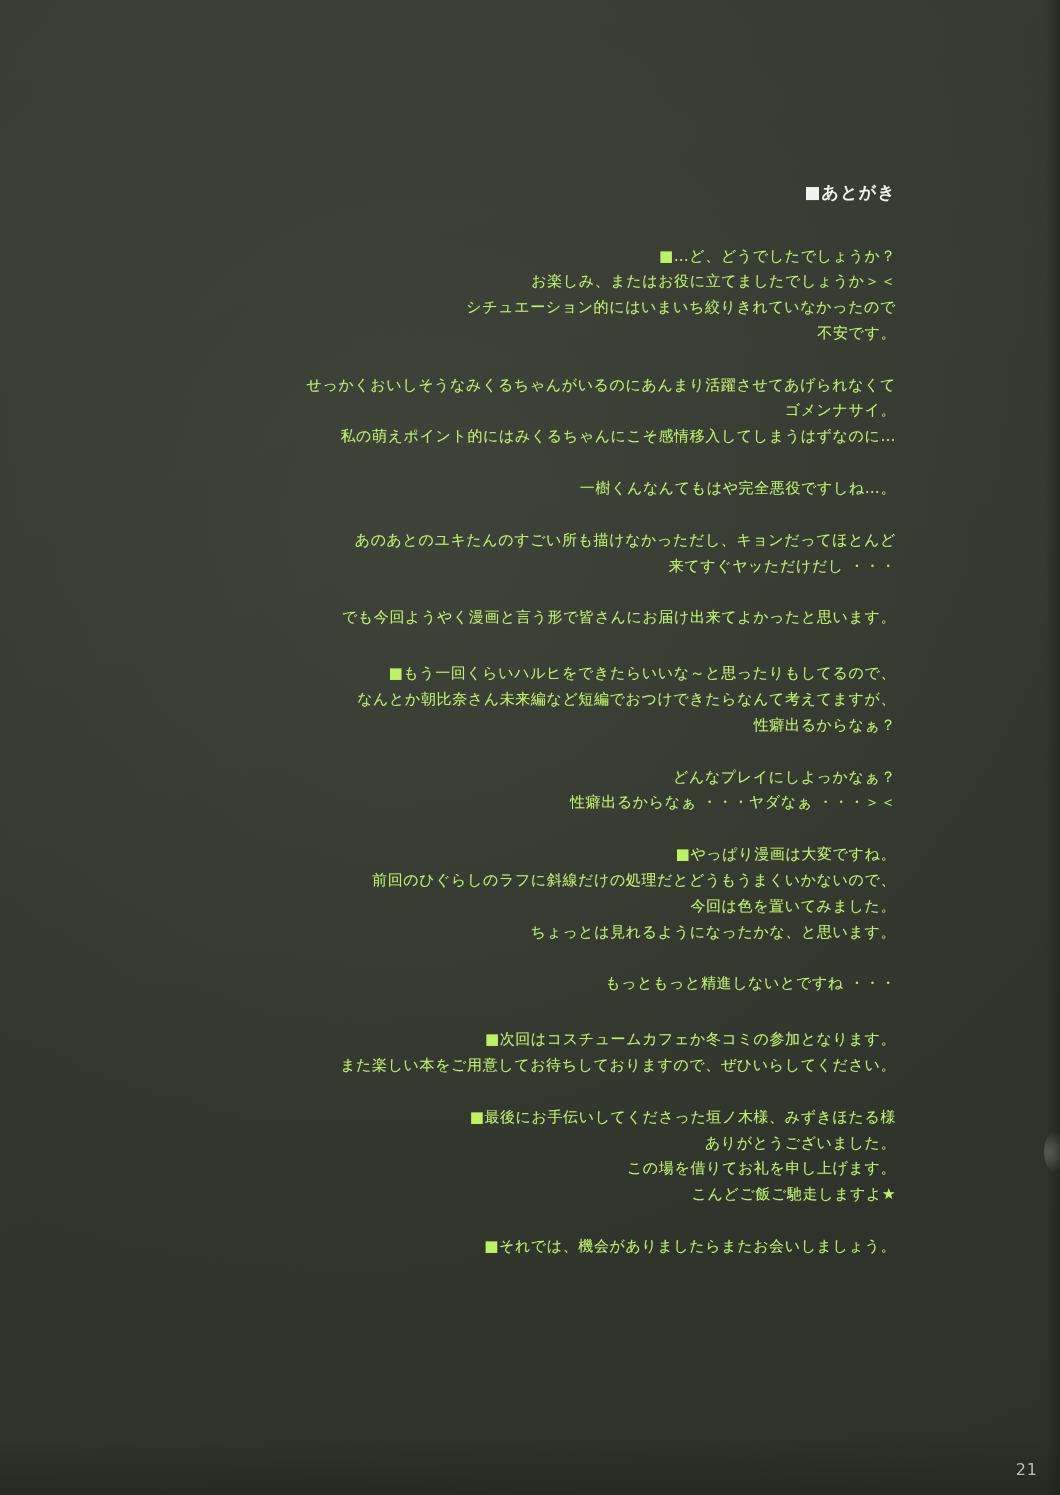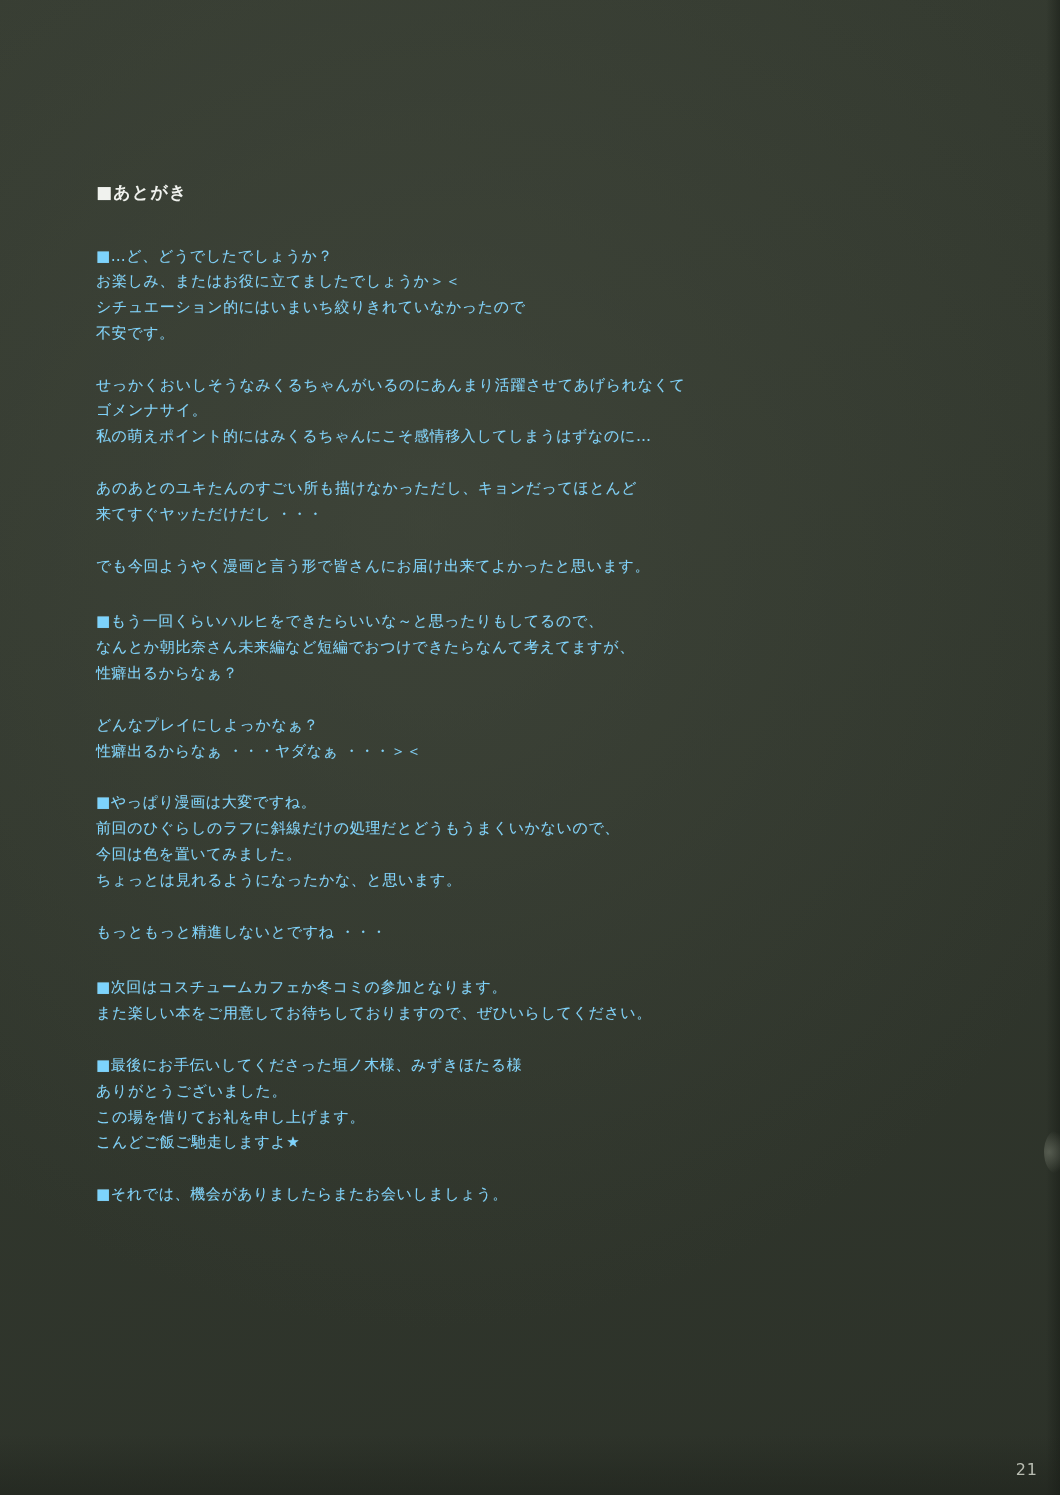--- a/index.html
+++ b/index.html
@@ -45,37 +45,38 @@
     background: radial-gradient(ellipse at 20% 50%, rgba(120,126,112,0.55), rgba(80,86,74,0.0) 70%);
     pointer-events: none;
   }
 
   .afterword {
     position: absolute;
     left: 96px;
     top: 180px;
     width: 800px;
     color: #e9ebe6;
+    text-align: right;
   }
 
   .heading {
     font-size: 17px;
     font-weight: bold;
     letter-spacing: 1.2px;
     line-height: 1.5;
     margin: 0 0 38px 0;
     color: #f0f2ee;
   }
 
   .para {
     font-size: 15px;
     line-height: 1.72;
     letter-spacing: 0.6px;
     margin: 0 0 26px 0;
-    color: #7dd3fc;
+    color: #bef264;
     white-space: pre-line;
     font-weight: 500;
     text-shadow: 0 0 1px rgba(230,233,226,0.25);
   }
   .para:last-child { margin-bottom: 8px; }
 
   .para.gap-lg { margin-bottom: 30px; }
 
   .page-number {
     position: absolute;
@@ -97,20 +98,21 @@
 <div class="afterword">
   <h1 class="heading">■あとがき</h1>
 
   <p class="para">■…ど、どうでしたでしょうか？
 お楽しみ、またはお役に立てましたでしょうか＞＜
 シチュエーション的にはいまいち絞りきれていなかったので
 不安です。</p>
   <p class="para">せっかくおいしそうなみくるちゃんがいるのにあんまり活躍させてあげられなくて
 ゴメンナサイ。
 私の萌えポイント的にはみくるちゃんにこそ感情移入してしまうはずなのに…</p>
+  <p class="para">一樹くんなんてもはや完全悪役ですしね…。</p>
   <p class="para">あのあとのユキたんのすごい所も描けなかっただし、キョンだってほとんど
 来てすぐヤッただけだし ・・・</p>
   <p class="para gap-lg">でも今回ようやく漫画と言う形で皆さんにお届け出来てよかったと思います。</p>
   <p class="para">■もう一回くらいハルヒをできたらいいな～と思ったりもしてるので、
 なんとか朝比奈さん未来編など短編でおつけできたらなんて考えてますが、
 性癖出るからなぁ？</p>
   <p class="para">どんなプレイにしよっかなぁ？
 性癖出るからなぁ ・・・ヤダなぁ ・・・＞＜</p>
   <p class="para">■やっぱり漫画は大変ですね。
 前回のひぐらしのラフに斜線だけの処理だとどうもうまくいかないので、

